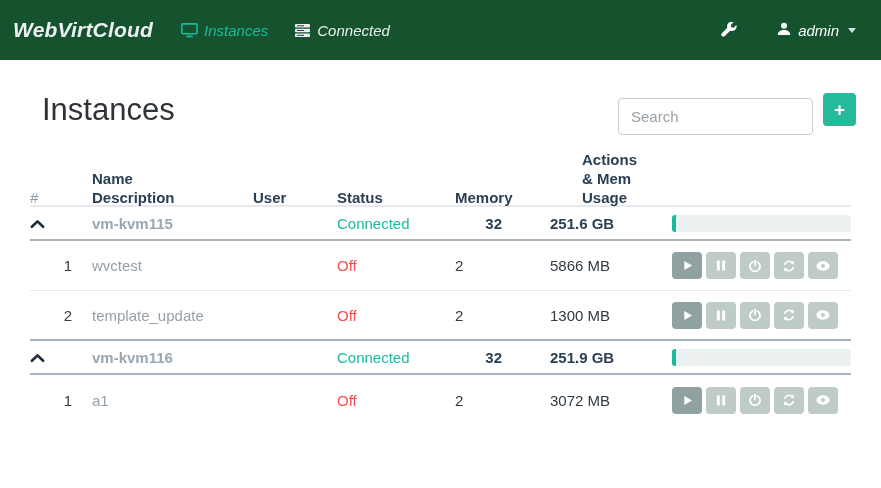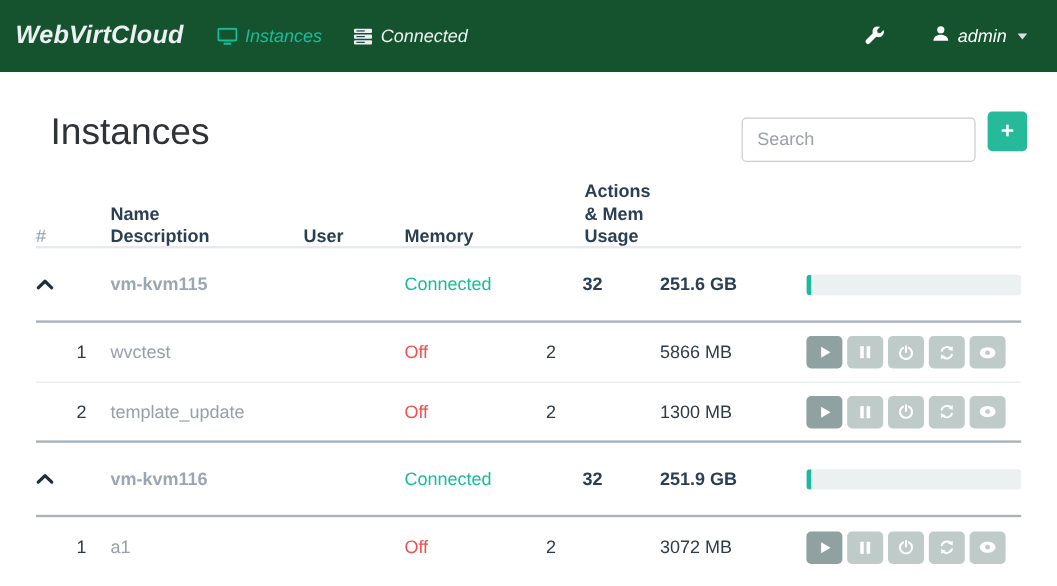--- a/index.html
+++ b/index.html
@@ -60,21 +60,21 @@
   .table { margin: 16px 30px 0 30px; }
   .trow {
     display: grid;
     grid-template-columns: 62px 161px 84px 118px 95px 90px 1fr;
     align-items: center;
   }
   .thead { height: 56px; align-items: end; padding-bottom: 13px;
            border-bottom: 2px solid #E6EAEE; }
   .thead .th { font-size: 15px; font-weight: 700; color: #2A3F54; line-height: 1.25; }
   .thead .th-num { font-weight: 400; color: #8D9BA8; }
-  .group-row { height: 62px; }
+  .group-row { height: 34px; }
   .inst-row  { height: 50px; }
   .b-dark  { border-bottom: 2px solid #A9B3BB; }
   .b-light { border-bottom: 1px solid #E8EBEE; }
   .cell { font-size: 15px; }
   .chevron-cell { display: flex; align-items: center; cursor: pointer; }
   .idx-cell { text-align: right; padding-right: 20px; color: #2f3b45; }
   .group-name { color: #9BA7B0; font-weight: 700; cursor: pointer; }
   .inst-name  { color: #95A0A9; cursor: pointer; }
   .st-connected { color: #1ABB9C; }
   .st-off { color: #F05050; }
@@ -163,20 +163,21 @@
 
 <div class="table">
 
   <div class="trow thead">
     <div class="th th-num cell">#</div>
     <div class="th cell">
       <div>Name</div>
       <div>Description</div>
     </div>
     <div class="th cell">User</div>
+    <div class="th cell">Status</div>
     <div class="th cell">Memory</div>
     <div class="th cell actions-cell">Actions &amp; Mem Usage</div>
   </div>
 
   <div class="trow group-row b-dark">
     <div class="cell chevron-cell">
       <span>
         <svg width="15" height="10" viewBox="0 0 16 10">
             <path d="M2 8 L8 2.2 L14 8" stroke="#1f2d3d" stroke-width="2.8" fill="none" stroke-linecap="round" stroke-linejoin="round"></path>
           </svg>

